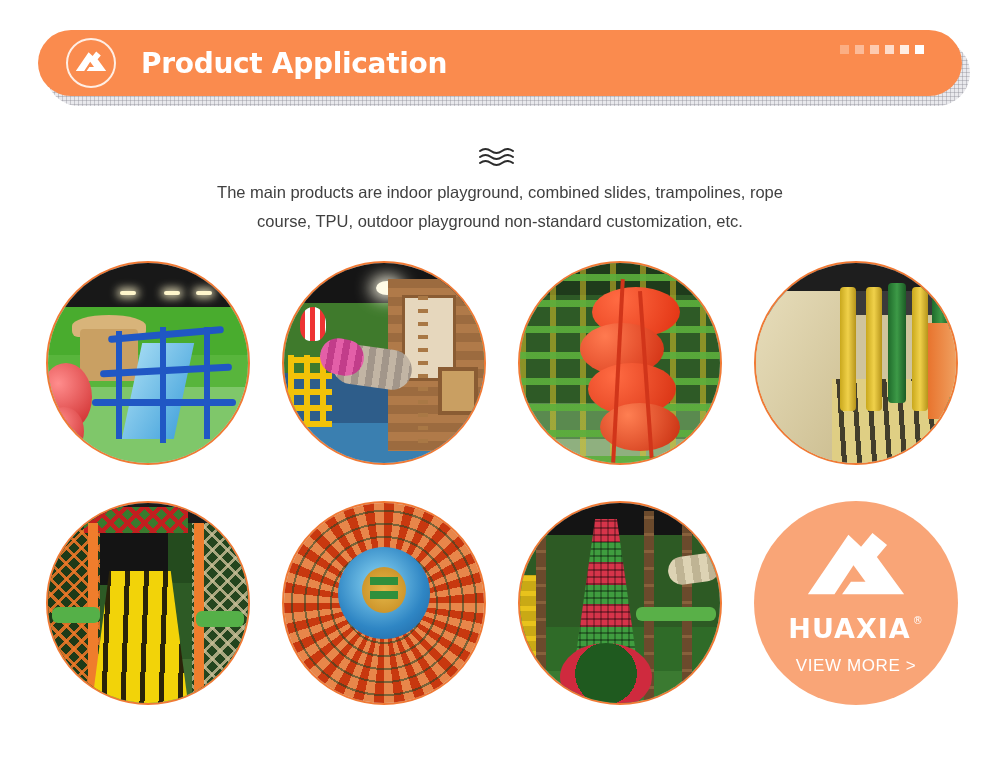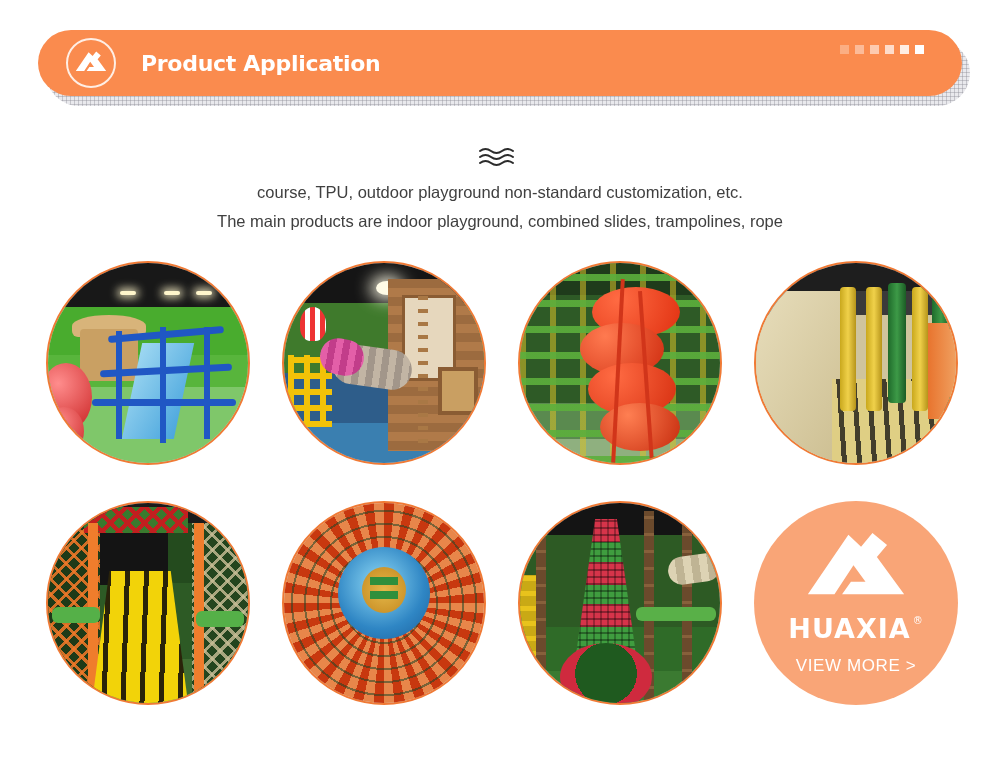--- a/index.html
+++ b/index.html
@@ -56,21 +56,21 @@
     border-radius: 50%;
     margin-left: 28px;
     flex: 0 0 auto;
     display: flex;
     align-items: center;
     justify-content: center;
   }
   .banner-logo-circle svg { display: block; }
   .banner-title {
     color: #ffffff;
-    font-size: 22px;
+    font-size: 28px;
     font-weight: bold;
     letter-spacing: -0.3px;
     margin-left: 25px;
     white-space: nowrap;
     font-family: "DejaVu Sans", sans-serif;
   }
   .banner-sub {
     color: #ffffff;
     font-size: 15.5px;
     margin-left: 14px;
@@ -306,22 +306,22 @@
   <svg width="44" height="22" viewBox="0 0 44 22" aria-hidden="true">
     <g fill="none" stroke="#2b2b2b" stroke-width="2.1" stroke-linecap="round">
       <path d="M2 5 q5.5 -4 11 0 t11 0 t11 0"></path>
       <path d="M2 11 q5.5 -4 11 0 t11 0 t11 0"></path>
       <path d="M2 17 q5.5 -4 11 0 t11 0 t11 0"></path>
     </g>
   </svg>
 </div>
 
 <div class="intro">
+  <div>The main products are indoor playground, combined slides, trampolines, rope</div>
   <div>course, TPU, outdoor playground non-standard customization, etc.</div>
-  <div>The main products are indoor playground, combined slides, trampolines, rope</div>
 </div>
 
 <div class="grid">
 
   <div class="row">
 
     <div class="circle">
       <div class="scene p1">
         <span class="lamp" style="left:36%"></span>
           <span class="lamp" style="left:58%"></span>

